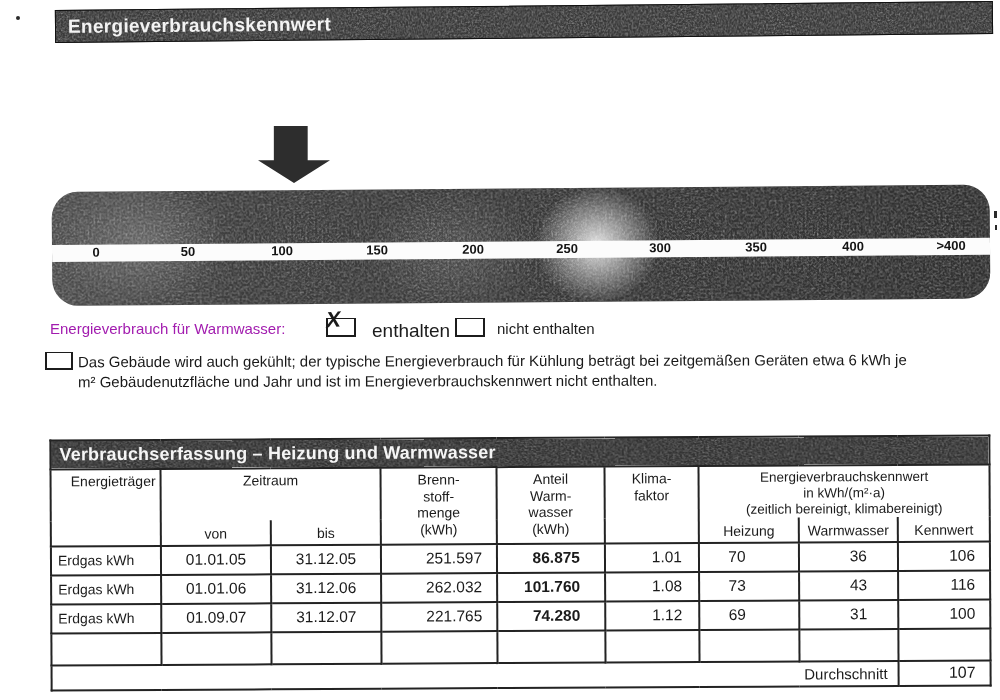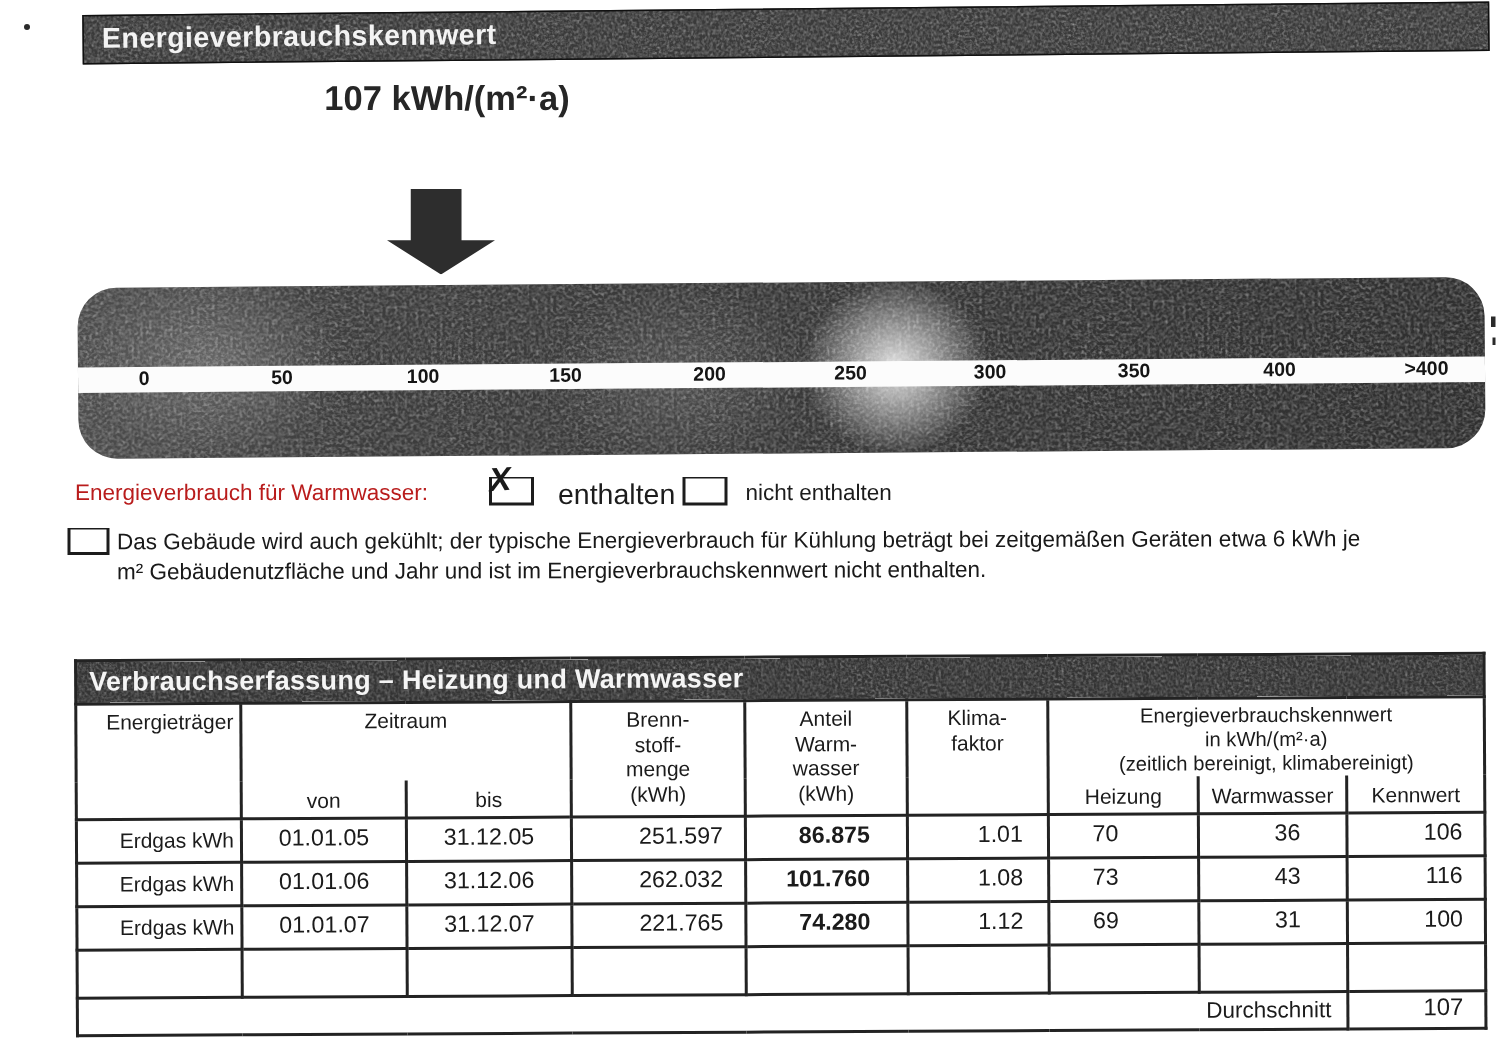--- a/index.html
+++ b/index.html
@@ -44,21 +44,21 @@
     background:radial-gradient(ellipse 55% 70% at 40% 45%,rgba(255,255,255,.18),rgba(255,255,255,0) 80%);}
   .scalebar .streak3{position:absolute;left:300px;top:0;width:200px;height:100%;
     background:radial-gradient(ellipse 55% 70% at 50% 55%,rgba(255,255,255,.12),rgba(255,255,255,0) 80%);}
   .scalebar .strip{position:absolute;left:0;top:53px;width:100%;height:17px;background:#fcfcfc;}
   .tick{
     position:absolute;top:0;height:17px;line-height:16px;
     font-size:13px;font-weight:700;color:#141414;transform:translateX(-50%);white-space:nowrap;
   }
 
   
-  .ww-label{left:50px;top:320px;font-size:15px;color:#b91c1c;}
+  .ww-label{left:50px;top:320px;font-size:15px;color:#a21caf;}
   .cbox{box-sizing:border-box;border:2px solid #1c1c1c;border-top-width:1px;background:#fff;}
   .cb1{left:326px;top:318px;width:30px;height:19px;}
   .cb1 .x{
     position:absolute;left:-2px;top:-12px;font-size:22px;font-weight:700;font-style:italic;
     color:#1a1a1a;transform:rotate(-4deg);
   }
   .ww-opt1{left:372px;top:320px;font-size:19px;}
   .cb2{left:455px;top:318px;width:30px;height:19px;}
   .ww-opt2{left:497px;top:320px;font-size:15px;}
 
@@ -76,21 +76,21 @@
   }
   .title-cell .t{position:relative;z-index:2;}
   tr.hdr1 th{vertical-align:top;font-weight:400;font-size:14px;line-height:1.18;padding-top:3px;height:50px;}
   tr.hdr1 .h-energ{text-align:right;padding-left:5px;}
   tr.hdr1 .h-zeit{text-align:center;border-bottom:none;}
   tr.hdr1 .h-pre{text-align:center;white-space:pre-line;}
   tr.hdr1 .h-kw{text-align:center;border-bottom:none;white-space:pre-line;font-size:13.5px;}
   tr.hdr2 th{border-top:none;font-weight:400;font-size:14px;vertical-align:bottom;text-align:center;height:25px;padding-bottom:3px;}
   tr.data td{height:29px;}
   tr.emptyrow td{height:32px;}
-  .c-energ{text-align:right;padding-left:6px;font-size:14px;}
+  .c-energ{text-align:left;padding-left:6px;font-size:14px;}
   .c-date{text-align:center;font-size:15.5px;}
   .c-brenn{text-align:right;padding-right:14px;font-size:15.5px;}
   .c-anteil{text-align:right;padding-right:24px;font-size:15.5px;font-weight:bold;}
   .c-klima{text-align:right;padding-right:16px;font-size:15.5px;}
   .c-heiz{text-align:center;padding-right:28px;font-size:15.5px;}
   .c-ww{text-align:right;padding-right:30px;font-size:15.5px;}
   .c-kw{text-align:right;padding-right:14px;font-size:15.5px;}
   tr.avgrow td{height:25px;}
   .avg-label{text-align:right;padding-right:10px;font-size:15px;}
   .avg-val{text-align:right;padding-right:14px;font-size:16px;}
@@ -113,21 +113,20 @@
     <filter id="nz1">
         <feTurbulence type="fractalNoise" baseFrequency="0.55" numOctaves="2" seed="4" stitchTiles="stitch"></feTurbulence>
     <feColorMatrix type="matrix" values="0 0 0 0 1  0 0 0 0 1  0 0 0 0 1  0.9 0.9 0.9 0 -1.15"></feColorMatrix>
       </filter>
     <rect width="100%" height="100%" filter="url(#nz1)"></rect>
   </svg>
   <span class="t">Energieverbrauchskennwert</span>
 </div>
 
 <div class="abs building">
-  <div>107 kWh/(m²·a)</div>
 </div>
 
 <div class="abs arrow"></div>
 
 <div class="abs scalebar">
   <div class="streak2"></div>
   <div class="streak3"></div>
   <div class="streak1"></div>
   <svg class="noise" style="opacity:.5">
     <filter id="nz2">
@@ -231,21 +230,21 @@
     <td class="c-date">31.12.06</td>
     <td class="c-brenn">262.032</td>
     <td class="c-anteil">101.760</td>
     <td class="c-klima">1.08</td>
     <td class="c-heiz">73</td>
     <td class="c-ww">43</td>
     <td class="c-kw">116</td>
   </tr>
   <tr class="data">
     <td class="c-energ">Erdgas kWh</td>
-    <td class="c-date">01.01.07</td>
+    <td class="c-date">01.09.07</td>
     <td class="c-date">31.12.07</td>
     <td class="c-brenn">221.765</td>
     <td class="c-anteil">74.280</td>
     <td class="c-klima">1.12</td>
     <td class="c-heiz">69</td>
     <td class="c-ww">31</td>
     <td class="c-kw">100</td>
   </tr>
   <tr class="emptyrow">
     <td></td>

